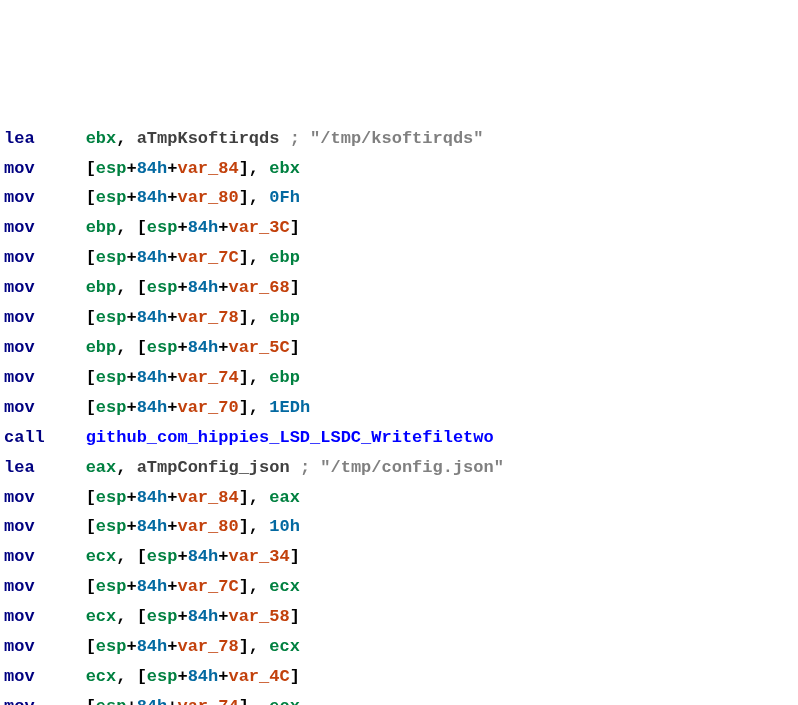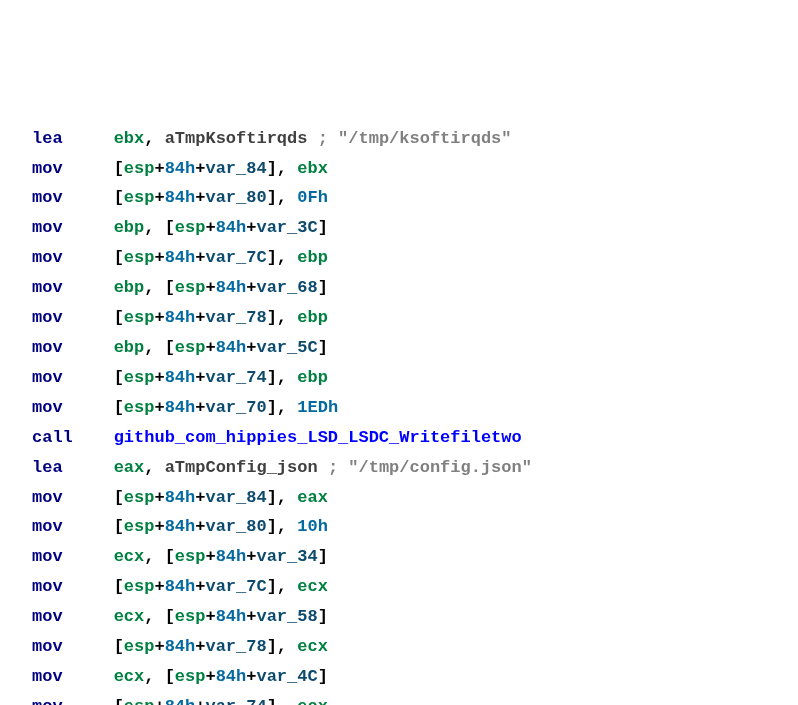--- a/index.html
+++ b/index.html
@@ -5,27 +5,27 @@
     body {
       margin: 0;
       padding: 4px;
       background: #ffffff;
       font-family: 'Consolas', 'Courier New', monospace;
       font-size: 17px;
       font-weight: bold;
       line-height: 1.76;
       white-space: pre;
     }
-    .line { display: block; margin-left: 28px; }
+    .line { display: block; }
     .mnemonic { color: #000080; }
     .plain { color: #000000; }
     .reg { color: #008040; }
     .punct { color: #000000; }
     .num { color: #0369a1; }
-    .var { color: #0c4a6e; }
+    .var { color: #c2410c; }
     .func { color: #0000ff; font-family: Liberation Mono, monospace; }
     .label { color: #404040; }
     .comment { color: #808080; }
   </style>
 </head>
 <body>
 
 
 
 <div id="listing"><span class="line"><span class="mnemonic">lea     </span><span class="reg">ebx</span><span class="plain">, </span><span class="label">aTmpKsoftirqds </span><span class="comment">; "/tmp/ksoftirqds"</span></span><span class="line"><span class="mnemonic">mov     </span><span class="punct">[</span><span class="reg">esp</span><span class="punct">+</span><span class="num">84h</span><span class="punct">+</span><span class="var">var_84</span><span class="punct">], </span><span class="reg">ebx</span></span><span class="line"><span class="mnemonic">mov     </span><span class="punct">[</span><span class="reg">esp</span><span class="punct">+</span><span class="num">84h</span><span class="punct">+</span><span class="var">var_80</span><span class="punct">], </span><span class="num">0Fh</span></span><span class="line"><span class="mnemonic">mov     </span><span class="reg">ebp</span><span class="punct">, [</span><span class="reg">esp</span><span class="punct">+</span><span class="num">84h</span><span class="punct">+</span><span class="var">var_3C</span><span class="punct">]</span></span><span class="line"><span class="mnemonic">mov     </span><span class="punct">[</span><span class="reg">esp</span><span class="punct">+</span><span class="num">84h</span><span class="punct">+</span><span class="var">var_7C</span><span class="punct">], </span><span class="reg">ebp</span></span><span class="line"><span class="mnemonic">mov     </span><span class="reg">ebp</span><span class="punct">, [</span><span class="reg">esp</span><span class="punct">+</span><span class="num">84h</span><span class="punct">+</span><span class="var">var_68</span><span class="punct">]</span></span><span class="line"><span class="mnemonic">mov     </span><span class="punct">[</span><span class="reg">esp</span><span class="punct">+</span><span class="num">84h</span><span class="punct">+</span><span class="var">var_78</span><span class="punct">], </span><span class="reg">ebp</span></span><span class="line"><span class="mnemonic">mov     </span><span class="reg">ebp</span><span class="punct">, [</span><span class="reg">esp</span><span class="punct">+</span><span class="num">84h</span><span class="punct">+</span><span class="var">var_5C</span><span class="punct">]</span></span><span class="line"><span class="mnemonic">mov     </span><span class="punct">[</span><span class="reg">esp</span><span class="punct">+</span><span class="num">84h</span><span class="punct">+</span><span class="var">var_74</span><span class="punct">], </span><span class="reg">ebp</span></span><span class="line"><span class="mnemonic">mov     </span><span class="punct">[</span><span class="reg">esp</span><span class="punct">+</span><span class="num">84h</span><span class="punct">+</span><span class="var">var_70</span><span class="punct">], </span><span class="num">1EDh</span></span><span class="line"><span class="mnemonic">call    </span><span class="func">github_com_hippies_LSD_LSDC_Writefiletwo</span></span><span class="line"><span class="mnemonic">lea     </span><span class="reg">eax</span><span class="plain">, </span><span class="label">aTmpConfig_json </span><span class="comment">; "/tmp/config.json"</span></span><span class="line"><span class="mnemonic">mov     </span><span class="punct">[</span><span class="reg">esp</span><span class="punct">+</span><span class="num">84h</span><span class="punct">+</span><span class="var">var_84</span><span class="punct">], </span><span class="reg">eax</span></span><span class="line"><span class="mnemonic">mov     </span><span class="punct">[</span><span class="reg">esp</span><span class="punct">+</span><span class="num">84h</span><span class="punct">+</span><span class="var">var_80</span><span class="punct">], </span><span class="num">10h</span></span><span class="line"><span class="mnemonic">mov     </span><span class="reg">ecx</span><span class="punct">, [</span><span class="reg">esp</span><span class="punct">+</span><span class="num">84h</span><span class="punct">+</span><span class="var">var_34</span><span class="punct">]</span></span><span class="line"><span class="mnemonic">mov     </span><span class="punct">[</span><span class="reg">esp</span><span class="punct">+</span><span class="num">84h</span><span class="punct">+</span><span class="var">var_7C</span><span class="punct">], </span><span class="reg">ecx</span></span><span class="line"><span class="mnemonic">mov     </span><span class="reg">ecx</span><span class="punct">, [</span><span class="reg">esp</span><span class="punct">+</span><span class="num">84h</span><span class="punct">+</span><span class="var">var_58</span><span class="punct">]</span></span><span class="line"><span class="mnemonic">mov     </span><span class="punct">[</span><span class="reg">esp</span><span class="punct">+</span><span class="num">84h</span><span class="punct">+</span><span class="var">var_78</span><span class="punct">], </span><span class="reg">ecx</span></span><span class="line"><span class="mnemonic">mov     </span><span class="reg">ecx</span><span class="punct">, [</span><span class="reg">esp</span><span class="punct">+</span><span class="num">84h</span><span class="punct">+</span><span class="var">var_4C</span><span class="punct">]</span></span><span class="line"><span class="mnemonic">mov     </span><span class="punct">[</span><span class="reg">esp</span><span class="punct">+</span><span class="num">84h</span><span class="punct">+</span><span class="var">var_74</span><span class="punct">], </span><span class="reg">ecx</span></span></div>

